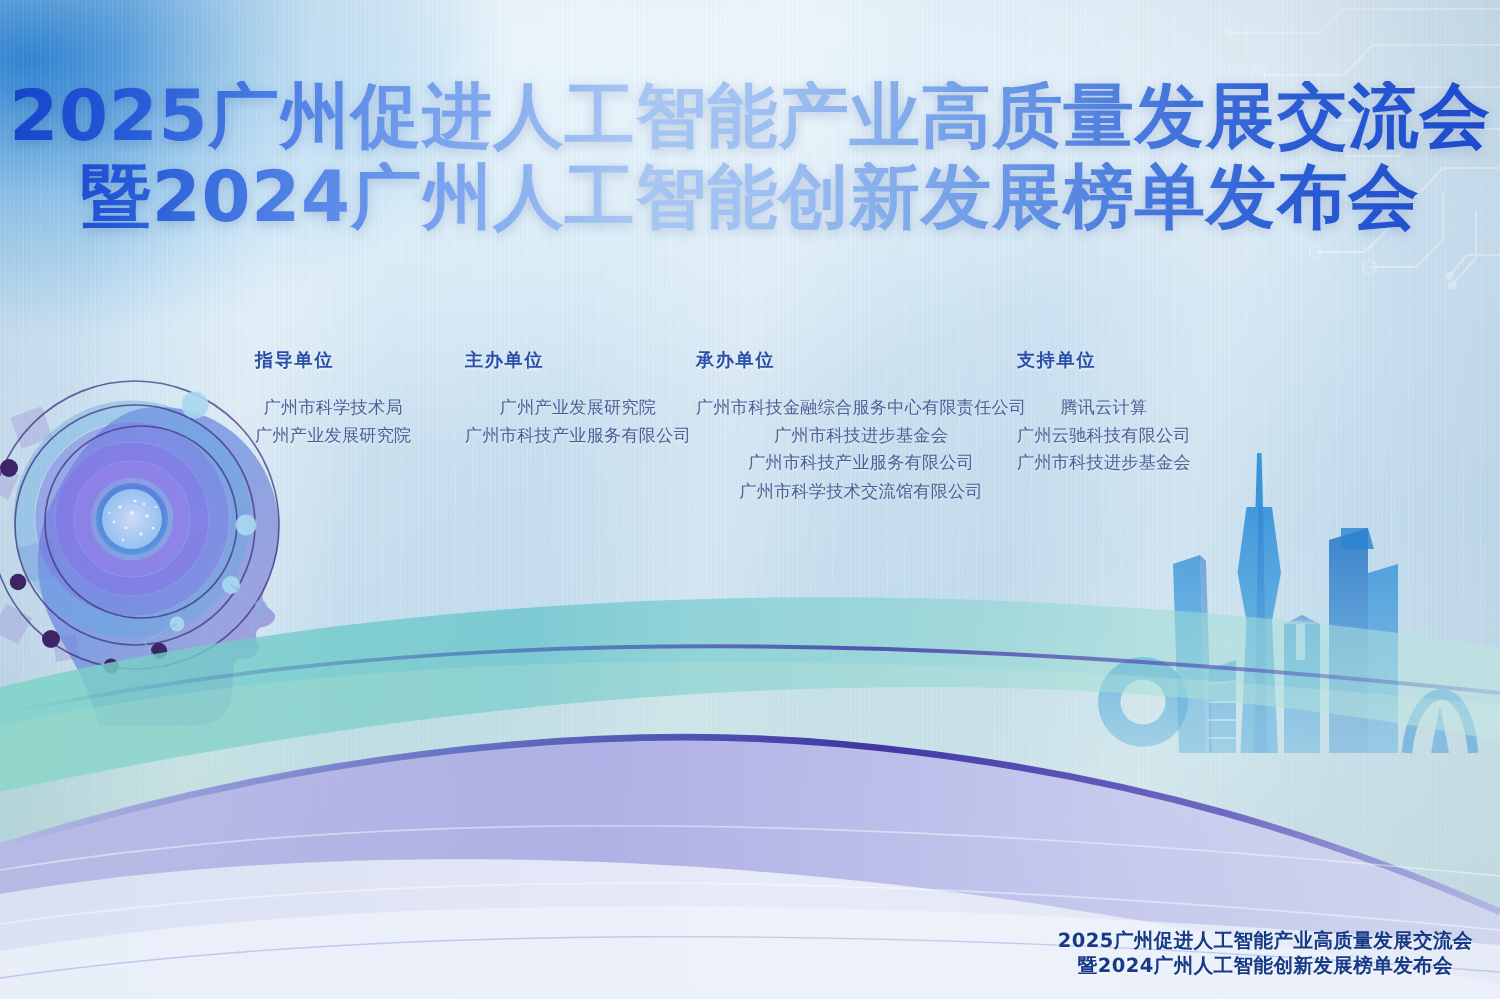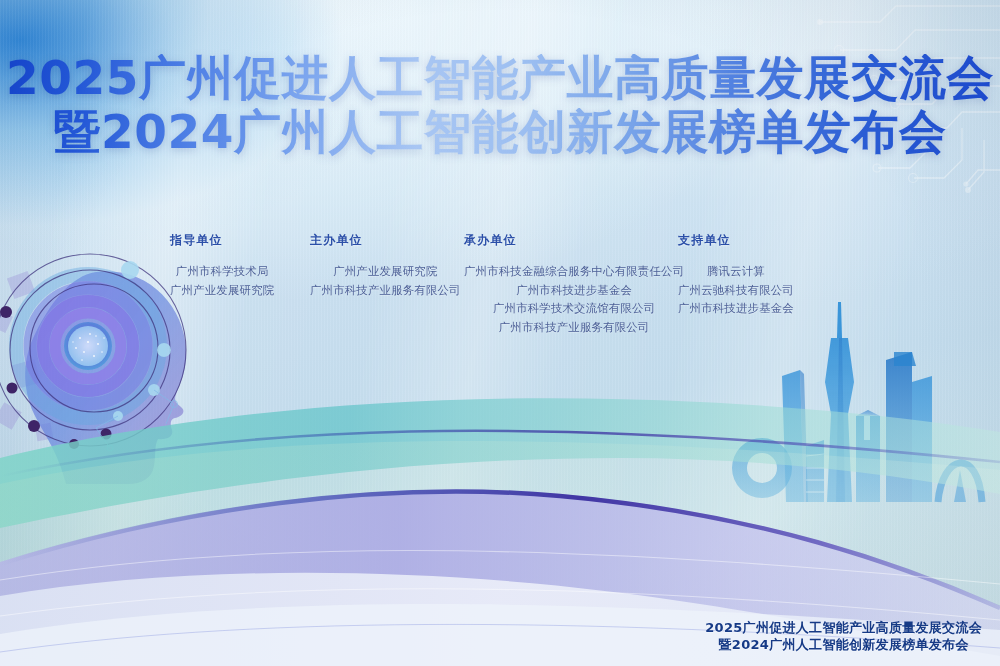--- a/index.html
+++ b/index.html
@@ -405,22 +405,22 @@
     <div class="unit-col col-1">
       <div class="unit-head">主办单位</div>
       <div class="unit-item">广州产业发展研究院</div>
       <div class="unit-item">广州市科技产业服务有限公司</div>
     </div>
 
     <div class="unit-col col-2">
       <div class="unit-head">承办单位</div>
       <div class="unit-item">广州市科技金融综合服务中心有限责任公司</div>
       <div class="unit-item">广州市科技进步基金会</div>
+      <div class="unit-item">广州市科技产业服务有限公司</div>
       <div class="unit-item">广州市科学技术交流馆有限公司</div>
-      <div class="unit-item">广州市科技产业服务有限公司</div>
     </div>
 
     <div class="unit-col col-3">
       <div class="unit-head">支持单位</div>
       <div class="unit-item">腾讯云计算</div>
       <div class="unit-item">广州云驰科技有限公司</div>
       <div class="unit-item">广州市科技进步基金会</div>
     </div>
 
   </div>

